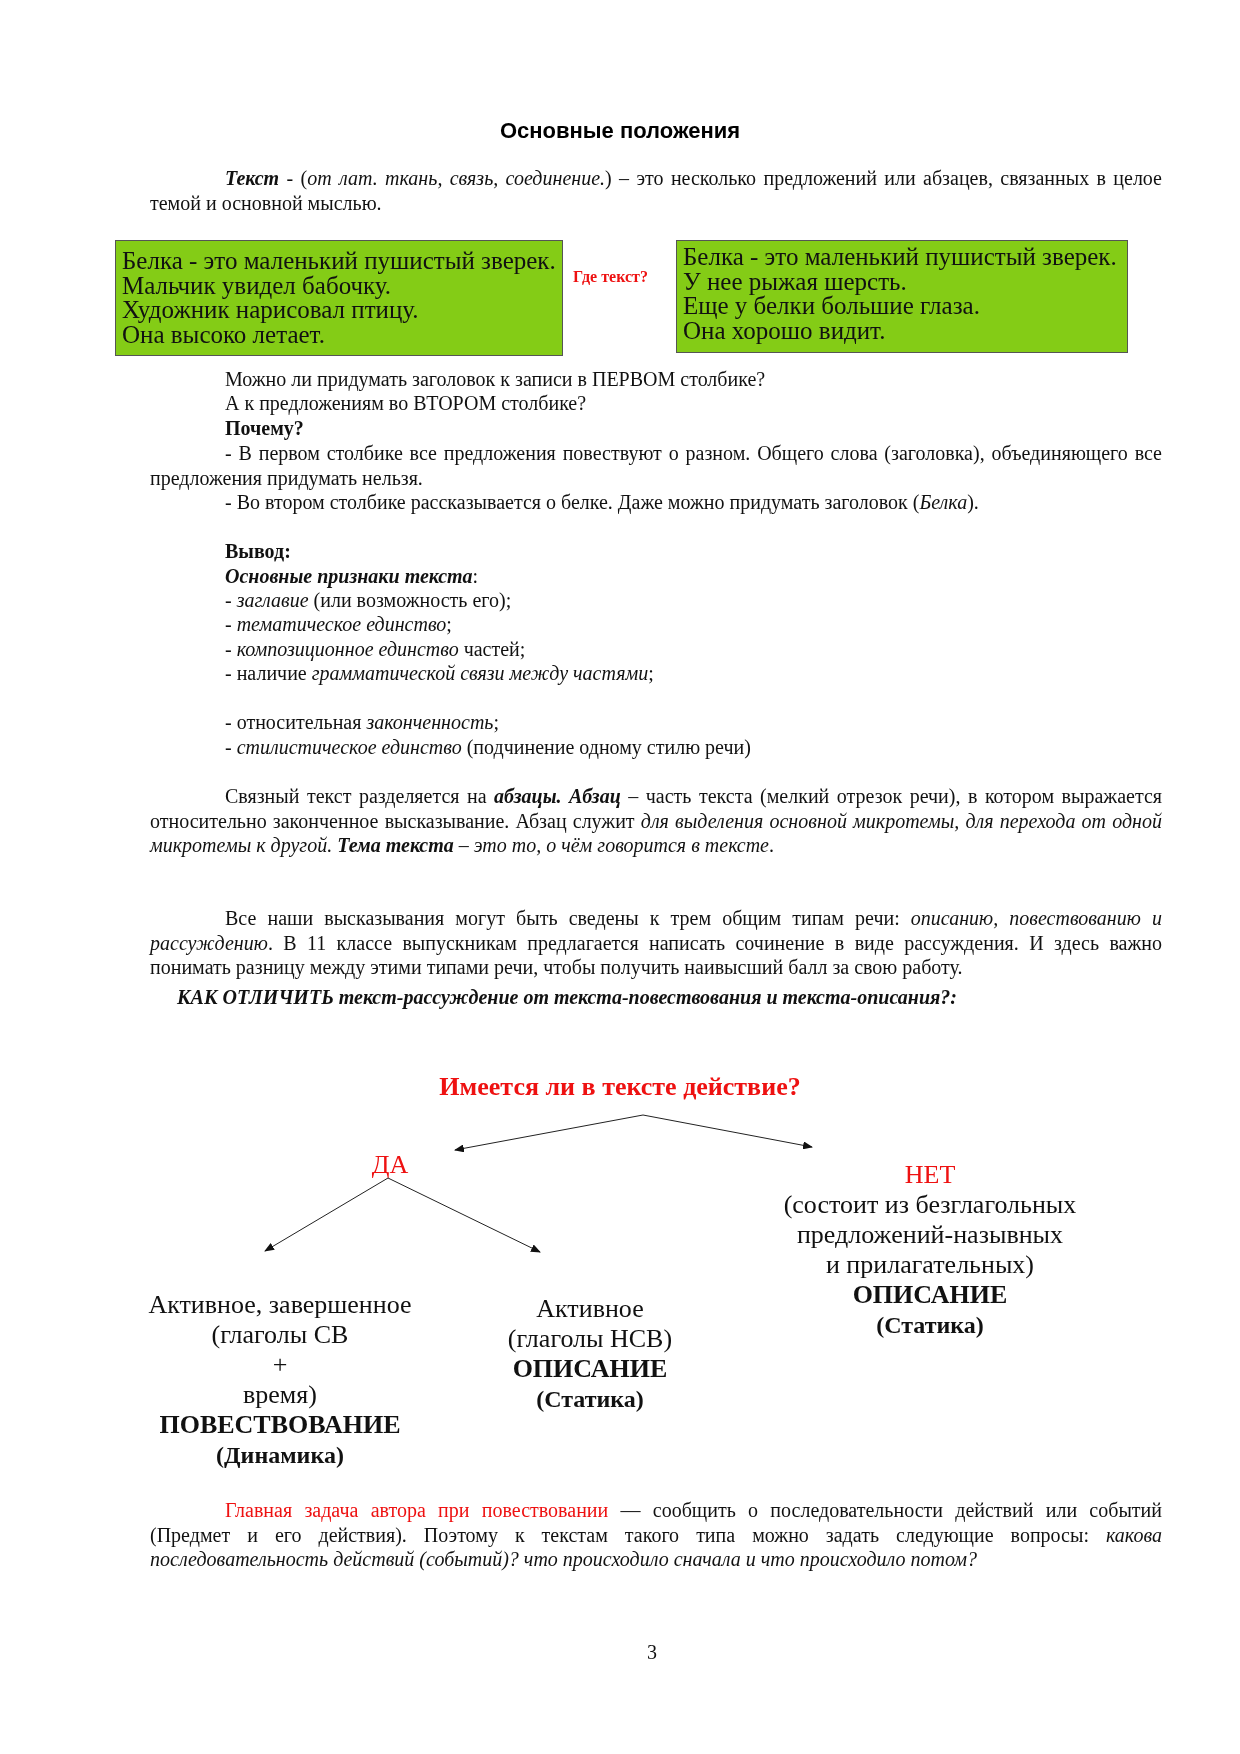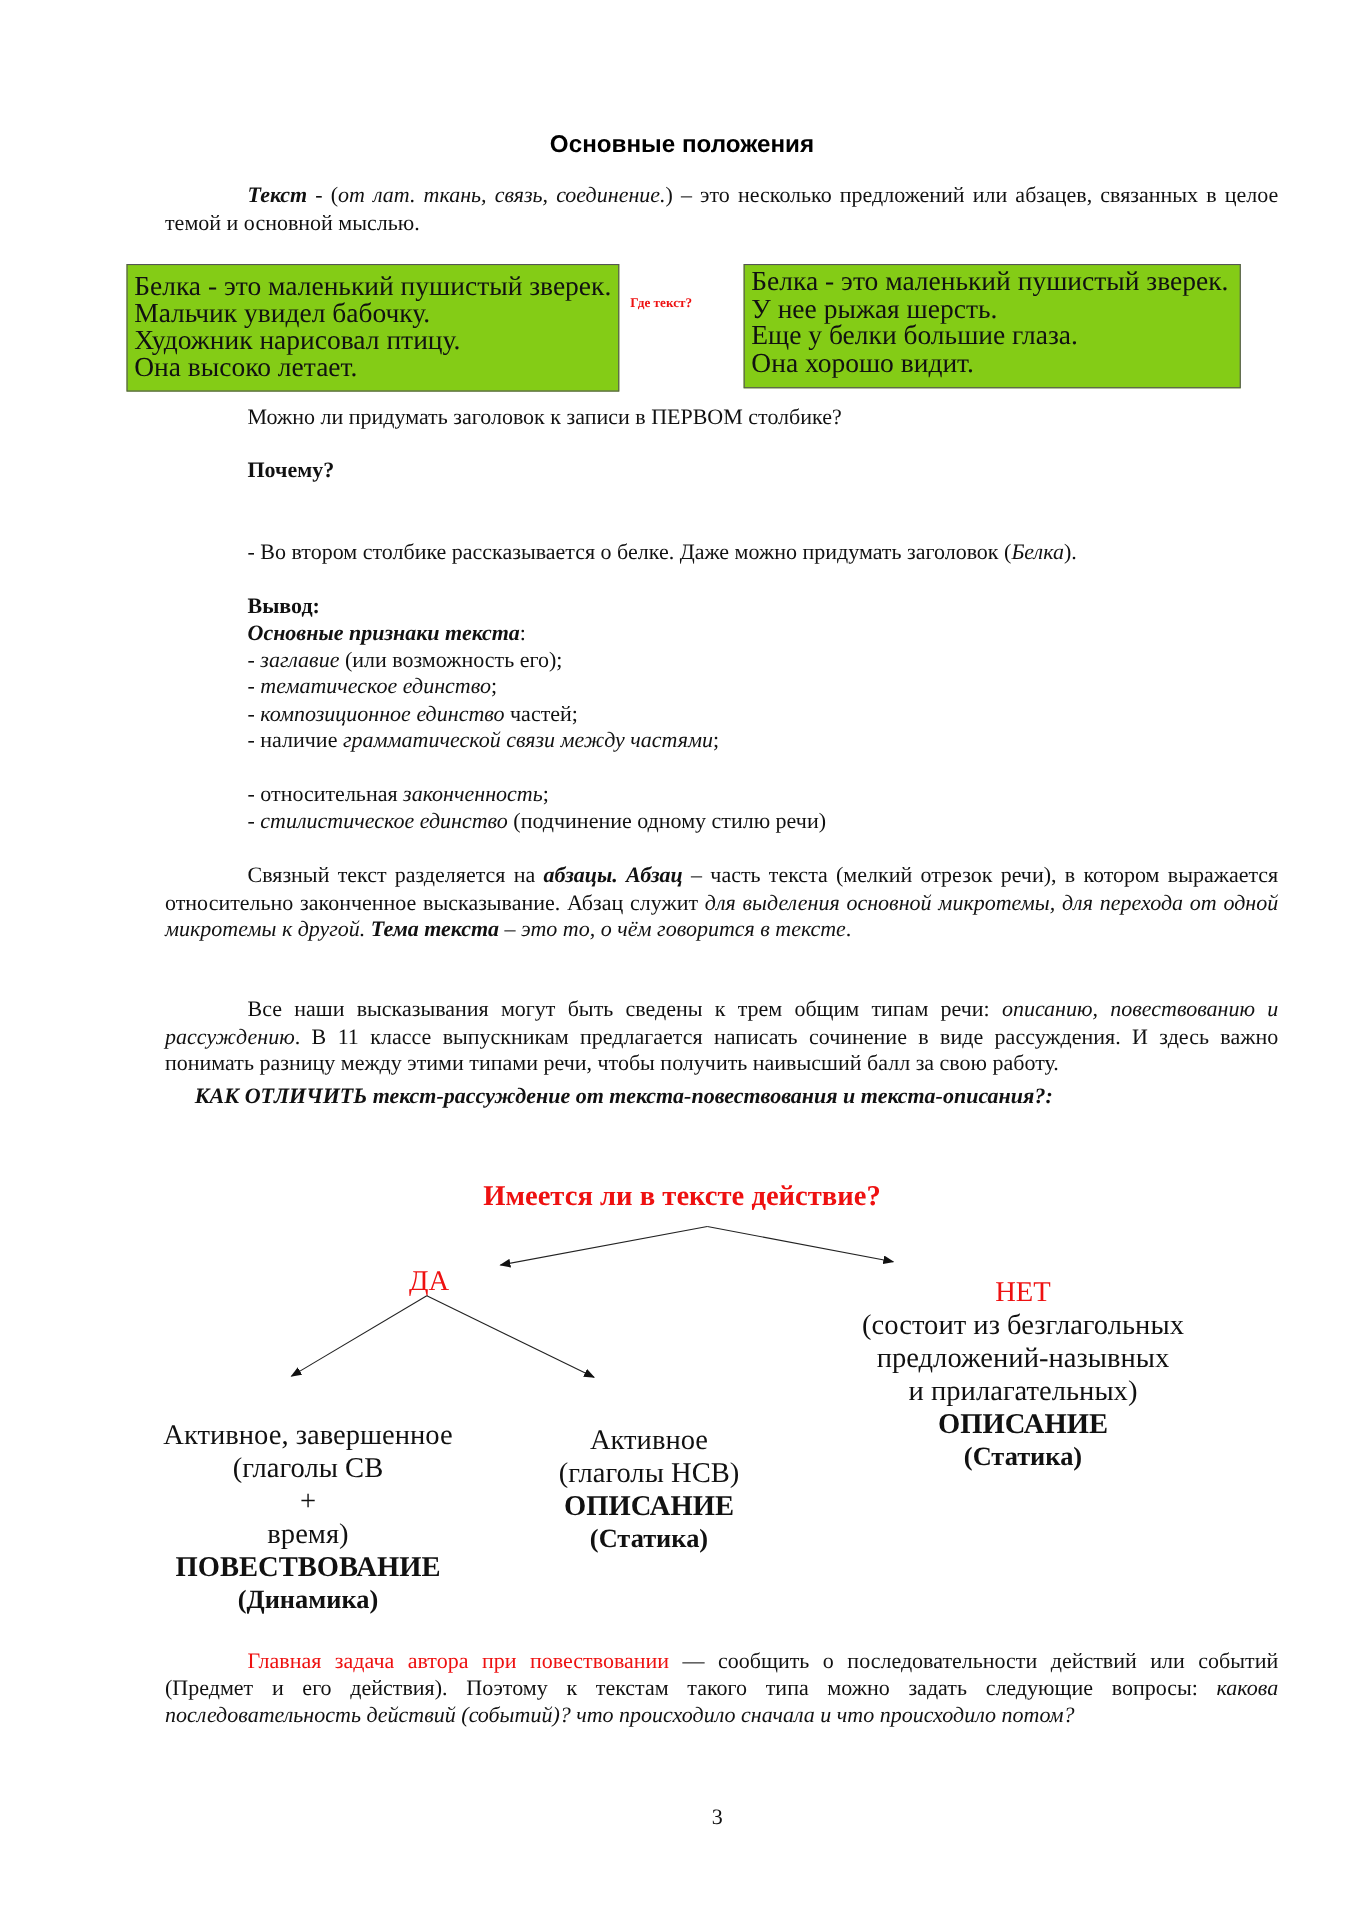--- a/index.html
+++ b/index.html
@@ -33,31 +33,33 @@
 
   <div class="abs para indent cond" style="top:166px;"><b class="i">Текст</b><span> - (</span><i>от лат. ткань, связь, соединение.</i><span>) – это несколько предложений или абзацев, связанных в целое темой и основной мыслью.</span></div>
 
   <div class="abs box" style="left:115px; top:240px; width:448px; height:116px;">
     <div>Белка - это маленький пушистый зверек.</div>
     <div>Мальчик увидел бабочку.</div>
     <div>Художник нарисовал птицу.</div>
     <div>Она высоко летает.</div>
   </div>
 
-  <div class="abs red b" style="left:573px; top:268px; font-size:12px;">Где текст?</div>
+  <div class="abs red b" style="left:573px; top:268px; font-size:16px;">Где текст?</div>
 
   <div class="abs box" style="left:676px; top:240px; width:452px; height:113px; padding-top:4px;">
     <div>Белка - это маленький пушистый зверек.</div>
     <div>У нее рыжая шерсть.</div>
     <div>Еще у белки большие глаза.</div>
     <div>Она хорошо видит.</div>
   </div>
 
   <div class="abs line cond" style="top:367px;">Можно ли придумать заголовок к записи в ПЕРВОМ столбике?</div>
+  <div class="abs line cond" style="top:391px;">А к предложениям во ВТОРОМ столбике?</div>
   <div class="abs line cond b" style="top:416px;">Почему?</div>
+  <div class="abs para indent cond" style="top:441px;">- В первом столбике все предложения повествуют о разном. Общего слова (заголовка), объединяющего все предложения придумать нельзя.</div>
   <div class="abs line cond" style="top:490px;"><span>- Во втором столбике рассказывается  о белке. Даже можно придумать заголовок (</span><i>Белка</i><span>).</span></div>
 
   <div class="abs line cond b" style="top:539px;">Вывод:</div>
   <div class="abs line cond" style="top:564px;"><b class="i">Основные признаки текста</b><span>:</span></div>
   <div class="abs line cond" style="top:588px;"><span>- </span><i>заглавие</i><span> (или возможность его);</span></div>
   <div class="abs line cond" style="top:612px;"><span>- </span><i>тематическое единство</i><span>;</span></div>
   <div class="abs line cond" style="top:637px;"><span>- </span><i>композиционное единство</i><span> частей;</span></div>
   <div class="abs line cond" style="top:661px;"><span>- наличие </span><i>грамматической связи между частями</i><span>;</span></div>
   <div class="abs line cond" style="top:710px;"><span>- относительная </span><i>законченность</i><span>;</span></div>
   <div class="abs line cond" style="top:735px;"><span>- </span><i>стилистическое единство</i><span> (подчинение одному стилю речи)</span></div>

